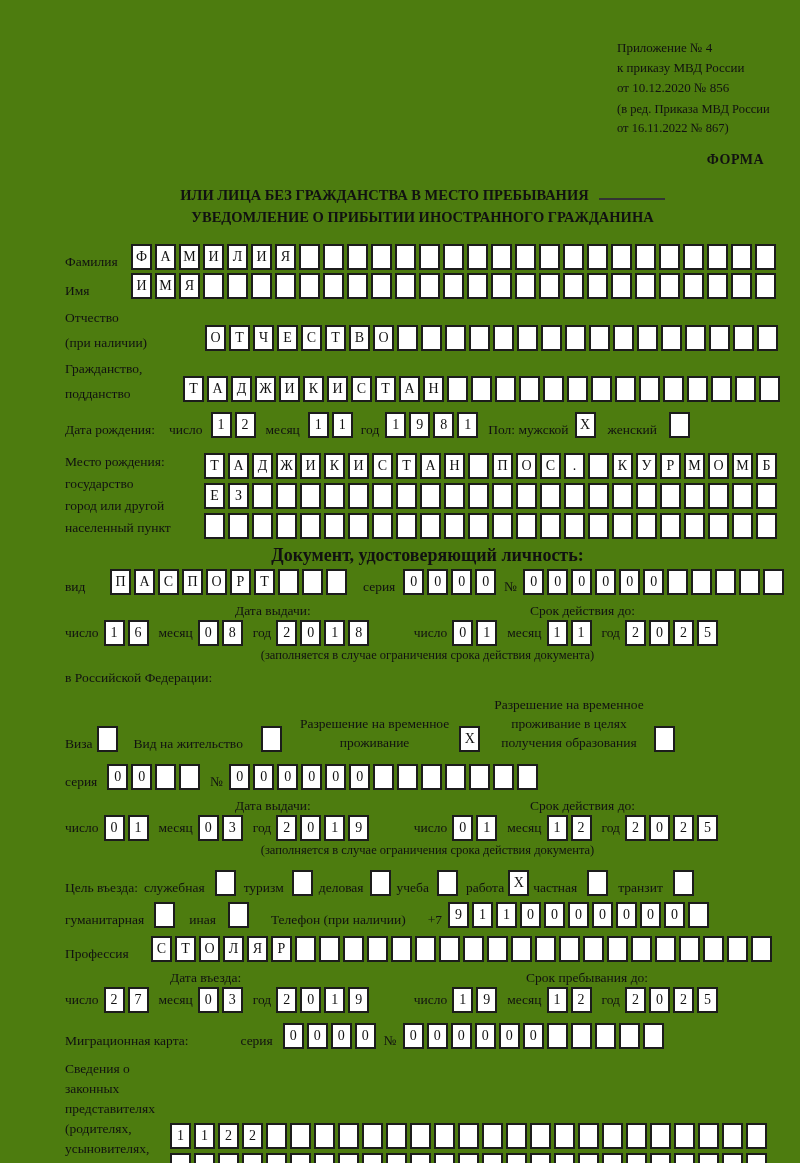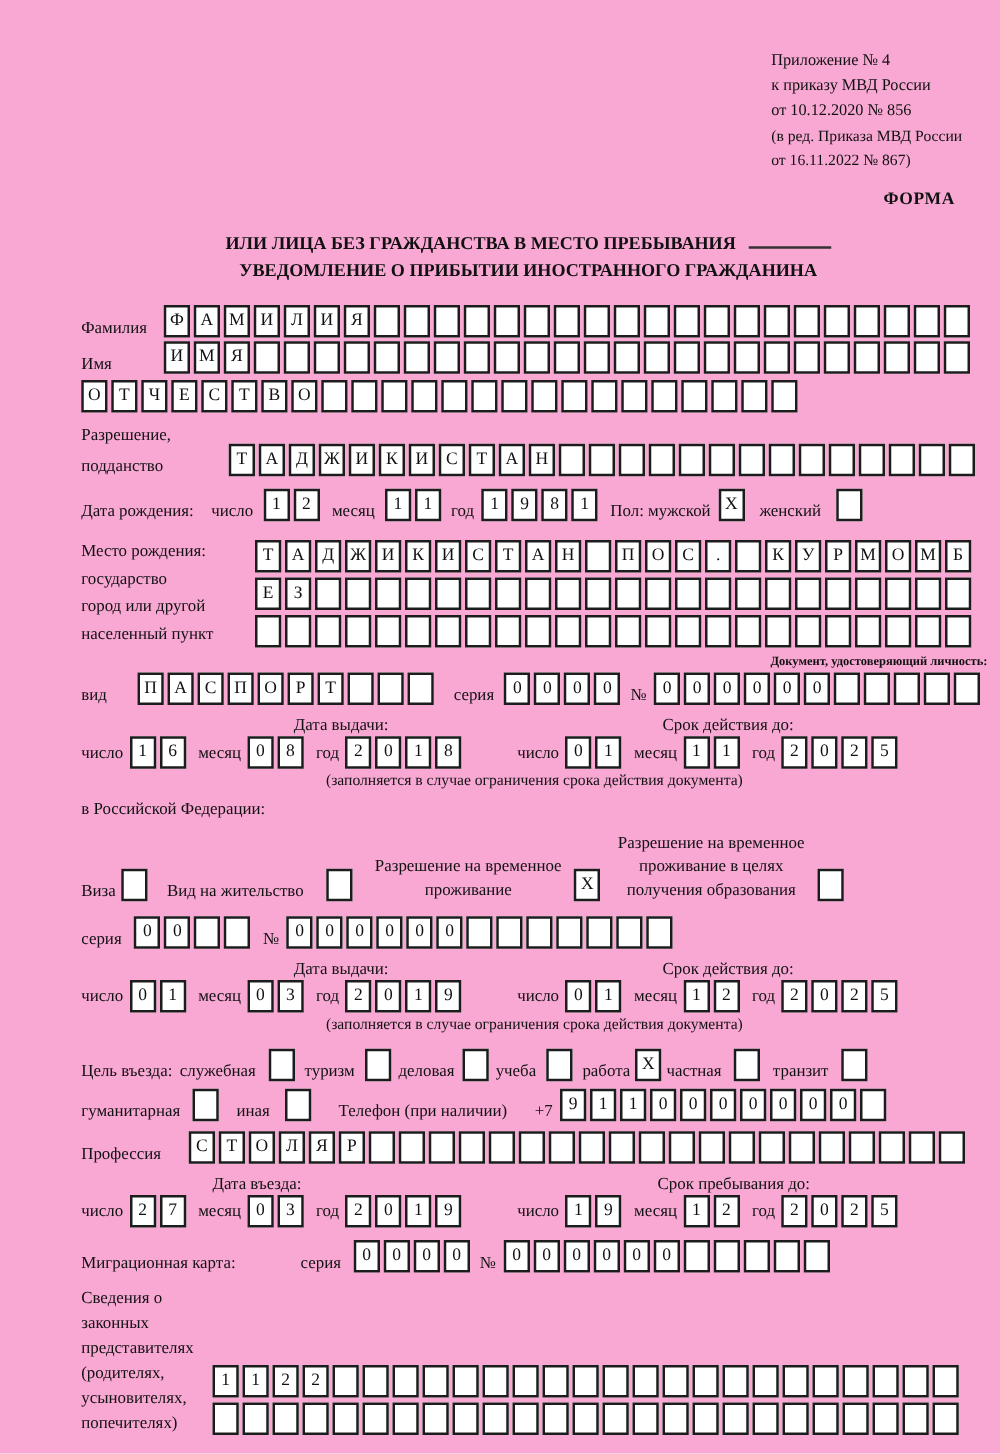--- a/index.html
+++ b/index.html
@@ -1,18 +1,18 @@
 <!DOCTYPE html>
 <html><head>
 <meta charset="utf-8">
 <style>
   html,body{margin:0;padding:0;background:#fff;}
   .page{
     width:800px;height:1163px;box-sizing:border-box;position:relative;
-    padding:38px 10px 0 65px;background:#f9a8d4;color:#111;
+    padding:38px 10px 0 65px;background:#4d7c0f;color:#111;
     font-family:"Liberation Serif","DejaVu Serif",serif;font-size:13.5px;
     overflow:hidden;
   }
   .pre{white-space:pre-line;}
   .hdr{margin-left:552px;font-size:13px;line-height:20px;}
   .hdr-ed{margin-left:552px;font-size:12.5px;line-height:19px;margin-top:2px;}
   .forma{font-weight:bold;text-align:right;margin:14px 26px 0 0;font-size:14px;letter-spacing:.5px;}
   .title{text-align:center;font-weight:bold;font-size:14.5px;line-height:22px;margin:16px 0 0 -10px;}
   .uline{display:inline-block;width:66px;border-bottom:2px solid #333;margin-left:10px;vertical-align:baseline;}
   .sect{font-weight:bold;font-size:13.5px;margin-top:26px;letter-spacing:.2px;}
@@ -24,21 +24,21 @@
   .bx{width:21px;height:26px;border:2px solid #1c1c1c;box-sizing:border-box;background:#fff;
       display:flex;align-items:center;justify-content:center;font-size:14px;}
   .dg{display:flex;align-items:flex-start;}
   .dg .word{margin-right:5px;}
   .dg .boxrow{margin-right:10px;}
   .dhdr{display:flex;font-size:13.5px;text-align:right;}
   .note{font-size:12.5px;text-align:center;margin-top:2px;}
   .optlabel{text-align:center;line-height:19px;padding-top:5px;}
   .ml4{margin-left:4px;} .ml6{margin-left:6px;} .ml8{margin-left:8px;} .ml10{margin-left:10px;}
   .ml12{margin-left:12px;} .ml14{margin-left:14px;} .ml16{margin-left:16px;} .ml18{margin-left:18px;} .ml22{margin-left:22px;}
-  .dochead{font-weight:bold;text-align:right;margin-top:6px;font-size:10px;}
+  .dochead{font-weight:bold;text-align:center;margin-top:6px;font-size:18px;}
 </style>
 </head>
 <body>
 
 <div class="page">
 
   <div class="hdr pre">Приложение № 4
 к приказу МВД России
 от 10.12.2020 № 856</div>
   <div class="hdr-ed pre">(в ред. Приказа МВД России
@@ -111,20 +111,24 @@
         <div class="bx"></div>
         <div class="bx"></div>
         <div class="bx"></div>
         <div class="bx"></div>
         <div class="bx"></div>
         <div class="bx"></div>
       </div>
   </div>
 
   <div class="row" style="margin-top:5px">
+    <div class="lbl" style="flex:0 0 140px">
+      <div>Отчество</div>
+      <div style="margin-top:8px">(при наличии)</div>
+    </div>
     <div class="boxrow">
         <div class="bx">О</div>
         <div class="bx">Т</div>
         <div class="bx">Ч</div>
         <div class="bx">Е</div>
         <div class="bx">С</div>
         <div class="bx">Т</div>
         <div class="bx">В</div>
         <div class="bx">О</div>
         <div class="bx"></div>
@@ -141,21 +145,21 @@
         <div class="bx"></div>
         <div class="bx"></div>
         <div class="bx"></div>
         <div class="bx"></div>
         <div class="bx"></div>
       </div>
   </div>
 
   <div class="row" style="margin-top:4px">
     <div class="lbl" style="flex:0 0 118px">
-      <div>Разрешение,</div>
+      <div>Гражданство,</div>
       <div style="margin-top:8px">подданство</div>
     </div>
     <div class="boxrow">
         <div class="bx">Т</div>
         <div class="bx">А</div>
         <div class="bx">Д</div>
         <div class="bx">Ж</div>
         <div class="bx">И</div>
         <div class="bx">К</div>
         <div class="bx">И</div>

